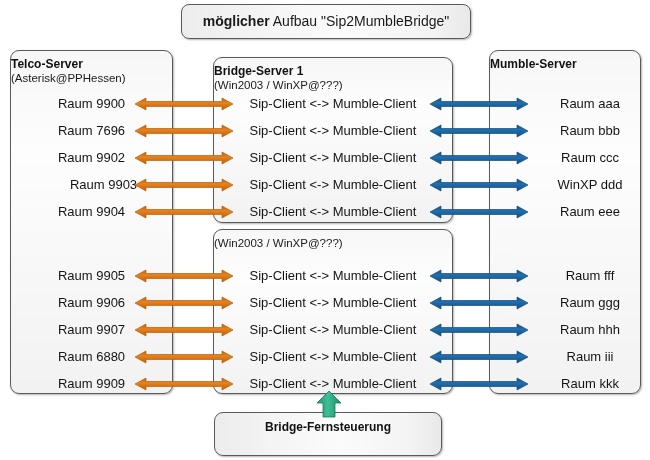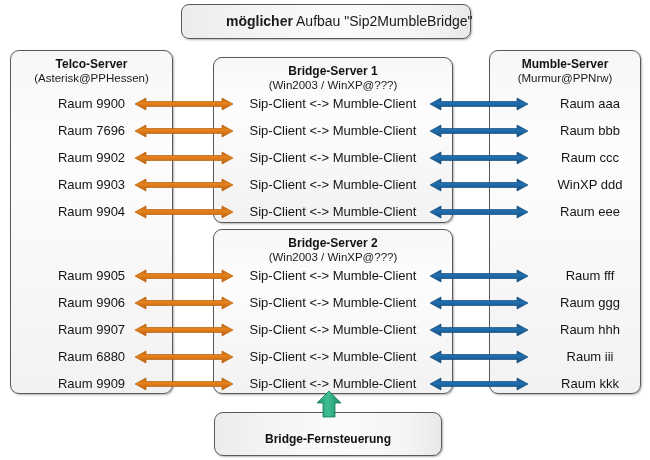--- a/index.html
+++ b/index.html
@@ -41,27 +41,26 @@
     border-radius: 8px;
   }
   #title-box .title-text {
     position: absolute;
     left: 0; right: 0; top: 8px;
     text-align: center;
     font-size: 14px;
     color: #1a1a1a;
     white-space: nowrap;
   }
-  #title-box .title-text b { font-weight: bold; padding-left: 44px; }
+  #title-box .title-text b { font-weight: bold; }
 
   
   .col-head {
     position: absolute;
     left: 0; right: 0; top: 6px;
-    text-align: center;
     line-height: 14px;
   }
   .col-head .h1 {
     display: block;
     font-size: 12px;
     font-weight: bold;
     color: #121212;
     white-space: nowrap;
   }
   .col-head .h2 {
@@ -76,21 +75,20 @@
   #bridge1-panel { left: 213px; top: 57px;  width: 240px; height: 166px; }
   #bridge2-panel { left: 213px; top: 229px; width: 240px; height: 165px; }
   #mumble-panel  { left: 489px; top: 50px;  width: 152px; height: 344px; }
   #remote-panel  { left: 214px; top: 412px; width: 228px; height: 44px; }
 
   #remote-panel .rc {
     position: absolute;
     left: 0; right: 0; top: 7px;
     text-align: center;
     line-height: 15px;
-    margin-top: 12px;
   }
   #remote-panel .rc .h1 {
     display: block;
     font-size: 12px; font-weight: bold; color: #111;
   }
   #remote-panel .rc .h2 {
     display: block;
     font-size: 12px; color: #1a1a1a;
   }
 
@@ -136,29 +134,27 @@
 
   <div class="panel vert" id="bridge1-panel">
     <div class="col-head">
       <span class="h1">Bridge-Server 1</span>
       <span class="h2">(Win2003 / WinXP@???)</span>
     </div>
   </div>
 
   <div class="panel vert" id="bridge2-panel">
     <div class="col-head">
-      <span class="h1">Bridge-Server 2</span>
       <span class="h2">(Win2003 / WinXP@???)</span>
     </div>
   </div>
 
   <div class="panel vert" id="mumble-panel">
     <div class="col-head">
       <span class="h1">Mumble-Server</span>
-      <span class="h2">(Murmur@PPNrw)</span>
     </div>
   </div>
 
   <div class="panel" id="remote-panel">
     <div class="rc">
       <span class="h1">Bridge-Fernsteuerung</span>
     </div>
   </div>
 
   <div id="rows-layer">
@@ -236,21 +232,21 @@
           <defs>
             <linearGradient id="gmumblelinkarrow430_158" x1="0" y1="0" x2="0" y2="1">
               <stop offset="0%" stop-color="#154E7E"></stop>
               <stop offset="40%" stop-color="#1F6FB0"></stop>
               <stop offset="100%" stop-color="#154E7E"></stop>
             </linearGradient>
           </defs>
           <polygon points="0,7 11,1 11,4.5 87,4.5 87,1 98,7 87,13 87,9.5 11,9.5 11,13" fill="url(#gmumblelinkarrow430_158)" stroke="#154E7E" stroke-width="0.7" stroke-linejoin="round"></polygon>
         </svg>
       </div>
-      <div class="row-label telco-label" style="top: 178px;">Raum 9903</div>
+      <div class="row-label telco-label" style="top: 178px; padding-left: 12px;">Raum 9903</div>
       <div class="row-label bridge-label" style="top: 178px;">Sip-Client &lt;-&gt; Mumble-Client</div>
       <div class="row-label mumble-label" style="top: 178px;">WinXP ddd</div>
       <div class="arrow" style="left: 135px; top: 178px; width: 98px; height: 14px;">
         <svg width="98" height="14" viewBox="0 0 98 14">
           <defs>
             <linearGradient id="gsiplinkarrow135_185" x1="0" y1="0" x2="0" y2="1">
               <stop offset="0%" stop-color="#B8610C"></stop>
               <stop offset="40%" stop-color="#E8821E"></stop>
               <stop offset="100%" stop-color="#B8610C"></stop>
             </linearGradient>

